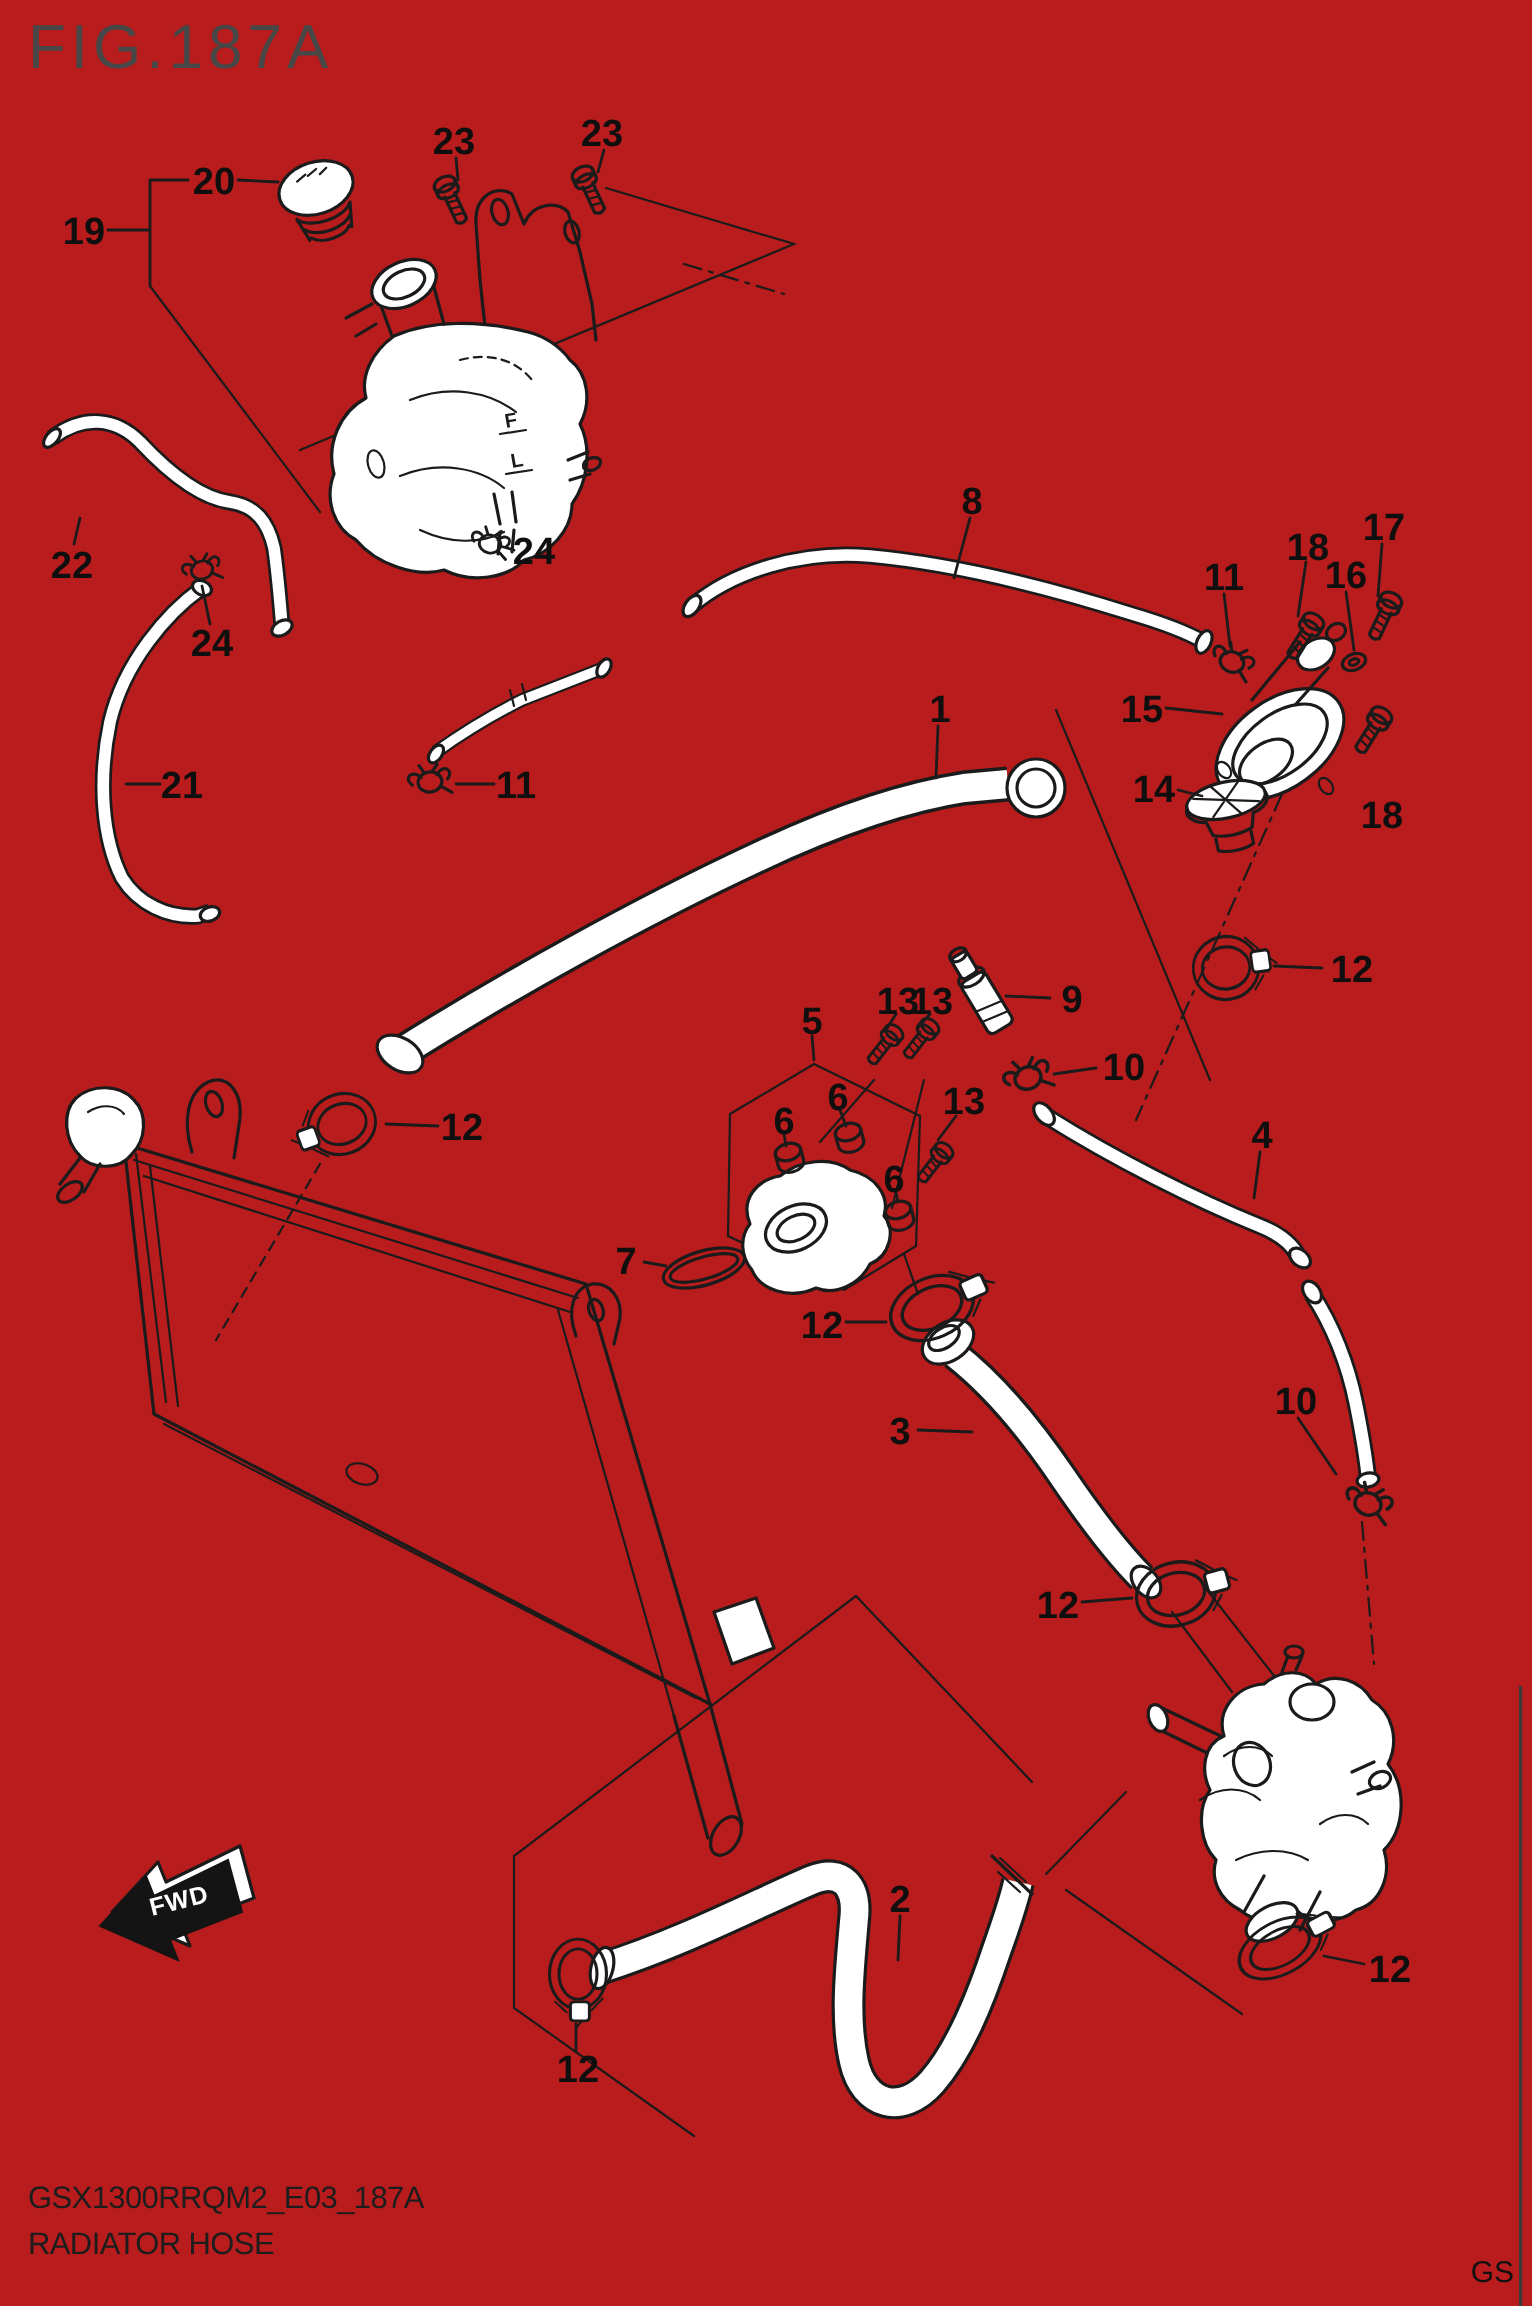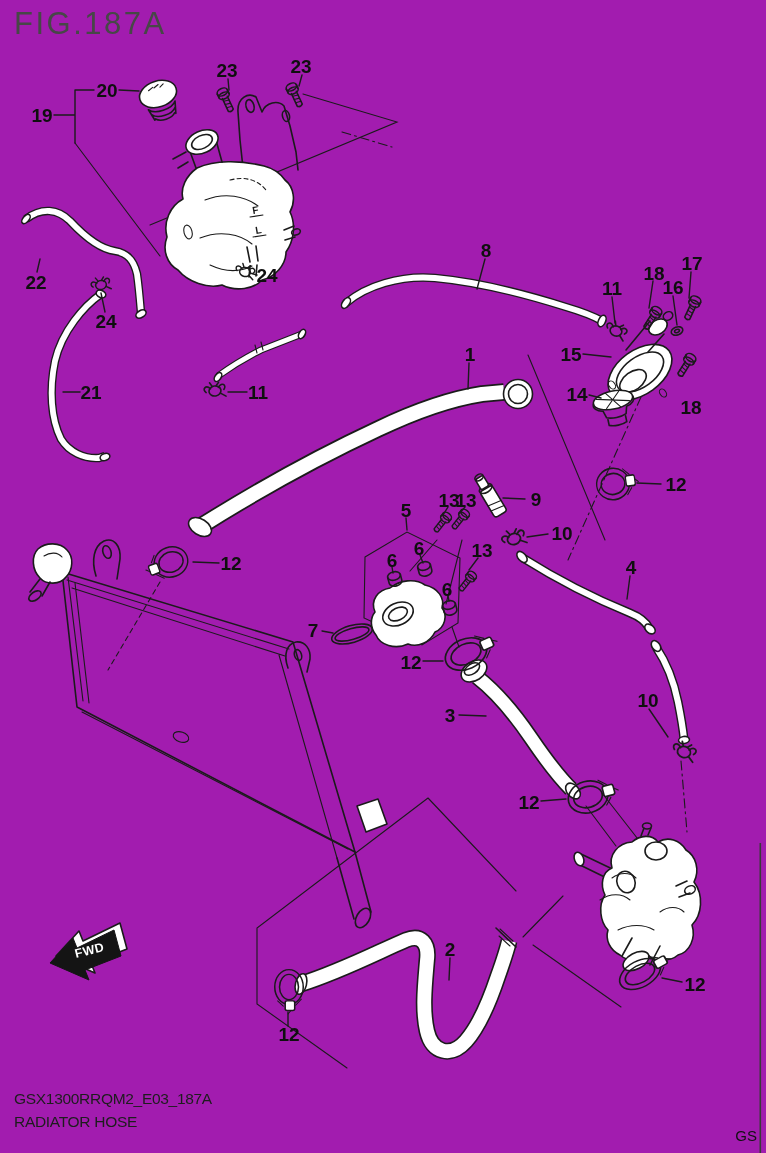--- a/index.html
+++ b/index.html
@@ -1,16 +1,16 @@
 <!DOCTYPE html>
 <html><head>
 <meta charset="utf-8">
 <style>
   html,body{margin:0;padding:0;background:#ffffff;}
-  .stage{position:relative;width:766px;height:1153px;background:#a21caf;overflow:hidden;
+  .stage{position:relative;width:766px;height:1153px;background:#b91c1c;overflow:hidden;
          font-family:"Liberation Sans",sans-serif;}
   svg{position:absolute;left:0;top:0;}
   .ln{stroke:#1b1b1b;fill:none;stroke-width:1.6;stroke-linecap:round;stroke-linejoin:round;}
   .thin{stroke:#1b1b1b;fill:none;stroke-width:1.1;stroke-linecap:round;}
   .lead{stroke:#1b1b1b;fill:none;stroke-width:1.4;stroke-linecap:round;}
   .wfill{fill:#ffffff;stroke:#1b1b1b;stroke-width:1.6;stroke-linejoin:round;}
   .hO{stroke:#1b1b1b;fill:none;stroke-linecap:butt;stroke-linejoin:round;}
   .hI{stroke:#ffffff;fill:none;stroke-linecap:butt;stroke-linejoin:round;}
   .callout{font:bold 19px "Liberation Sans",sans-serif;fill:#0f0f0f;}
   .figtitle{font:400 31px "Liberation Sans",sans-serif;fill:#474747;letter-spacing:2.5px;}

